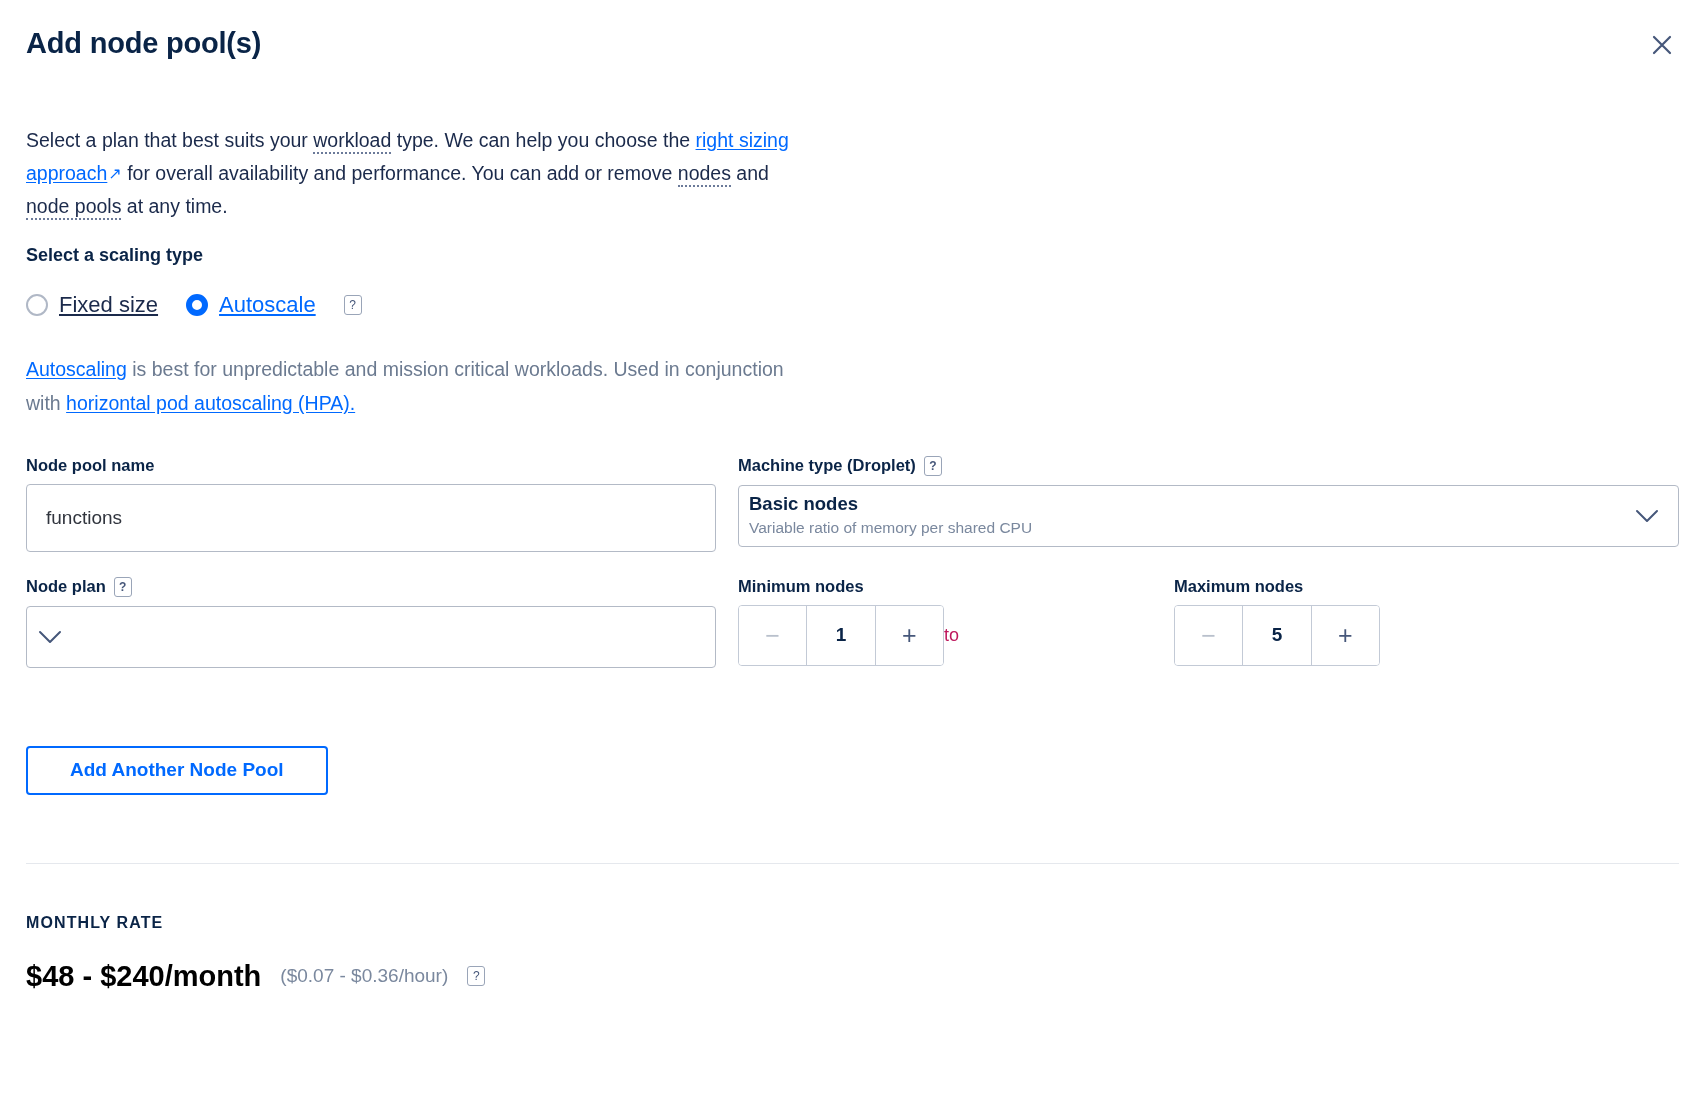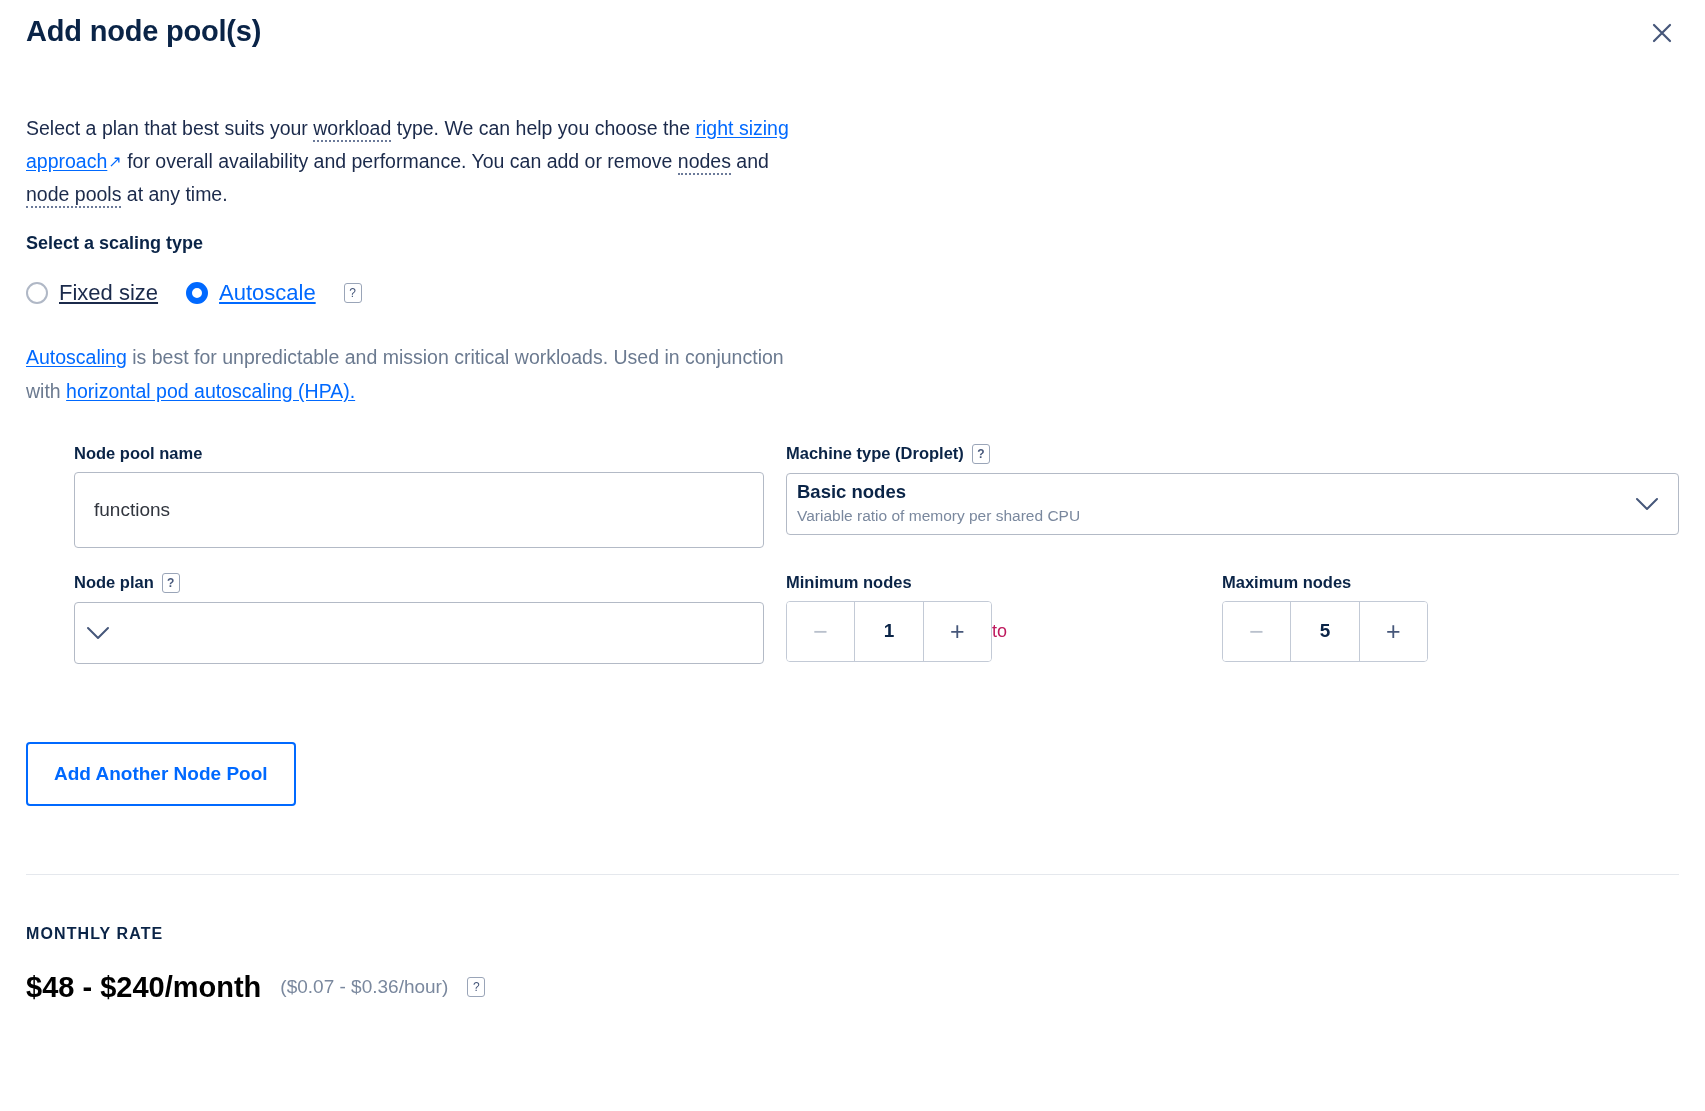--- a/index.html
+++ b/index.html
@@ -22,21 +22,21 @@
     width: 1705px;
     height: 1111px;
     padding: 0 26px;
   }
 
   
   .modal-header {
     display: flex;
     align-items: flex-start;
     justify-content: space-between;
-    padding-top: 14px;
+    padding-top: 26px;
   }
   .modal-title {
     font-size: 29px;
     font-weight: bold;
     letter-spacing: -0.2px;
     color: #0a2447;
     margin: 0;
     line-height: 1.2;
   }
   .close-btn {
@@ -149,26 +149,26 @@
     color: #0a2447;
     display: flex;
     align-items: center;
     gap: 8px;
     margin-bottom: 9px;
   }
   .row {
     display: flex;
     align-items: flex-start;
   }
-  .col-left { width: 690px; flex: none; margin-left: 48px; }
+  .col-left { width: 690px; flex: none; }
   .col-right { margin-left: 22px; flex: 1; }
 
   .text-input {
     width: 100%;
-    height: 76px;
+    height: 68px;
     border: 1px solid #b3bac6;
     border-radius: 4px;
     padding: 0 19px;
     font-size: 19px;
     color: #31353e;
     font-family: "Liberation Sans", sans-serif;
     background: #fff;
     outline: none;
   }
 
@@ -244,22 +244,22 @@
     font-size: 18px;
     color: #be185d;
     padding: 0 0 20px 0;
     width: 230px;
     text-align: left;
   }
 
   
   .add-pool-btn {
     margin-top: 78px;
-    height: 64px;
-    padding: 0 26px;
+    height: 49px;
+    padding: 0 42px;
     border: 2px solid #0069ff;
     border-radius: 4px;
     background: #fff;
     color: #0069ff;
     font-size: 19px;
     font-weight: bold;
     cursor: pointer;
     font-family: "Liberation Sans", sans-serif;
   }
 

